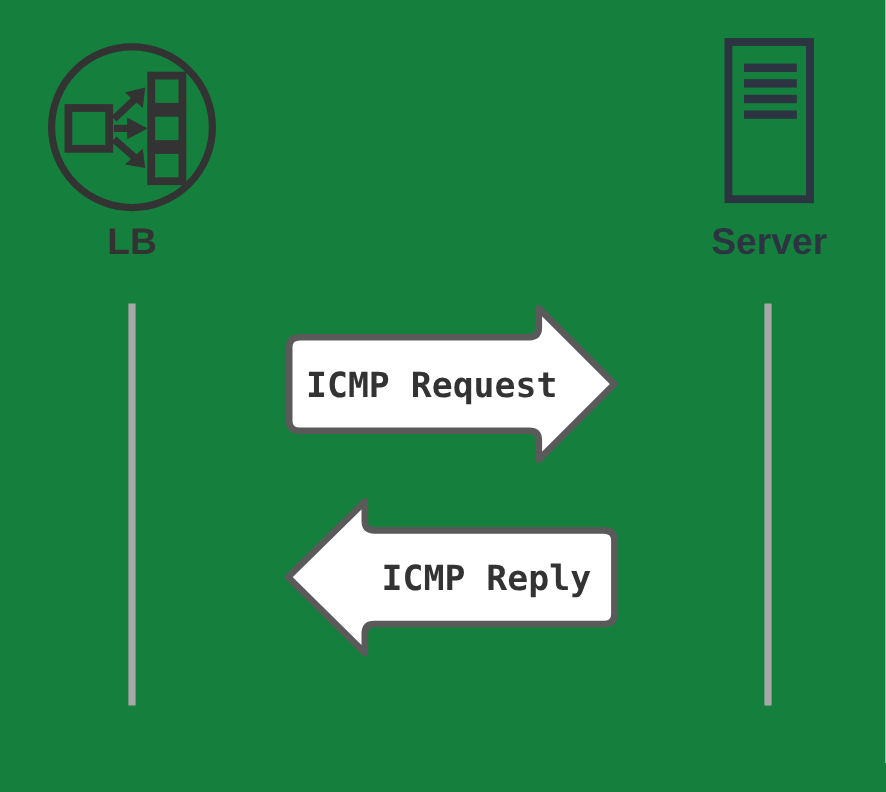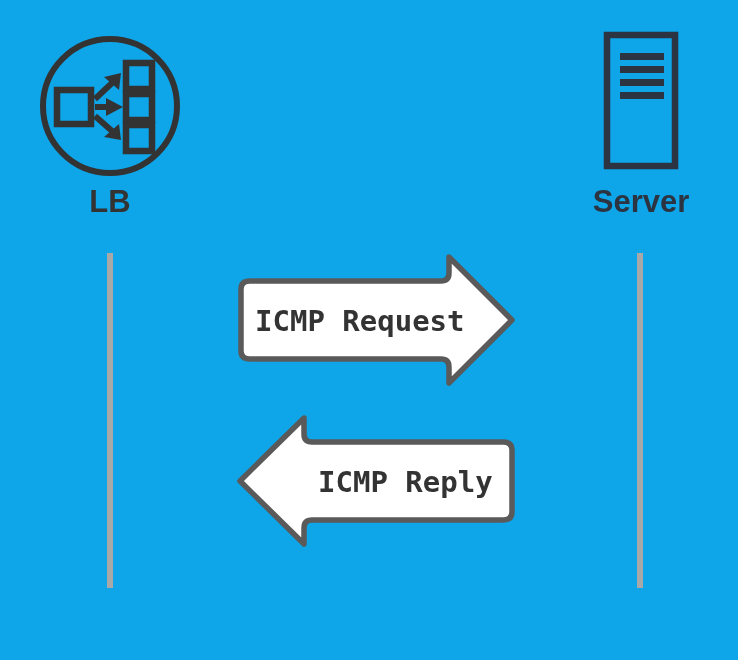--- a/index.html
+++ b/index.html
@@ -8,21 +8,21 @@
     padding: 0;
     background: #ffffff;
   }
   body {
     font-family: "Liberation Sans", sans-serif;
   }
   #diagram-root {
     position: relative;
     width: 738px;
     height: 660px;
-    background: #0ea5e9;
+    background: #15803d;
     overflow: hidden;
   }
   #diagram-svg {
     position: absolute;
     top: 0;
     left: 0;
     display: block;
   }
   .node-label {
     font-family: "Liberation Sans", sans-serif;

